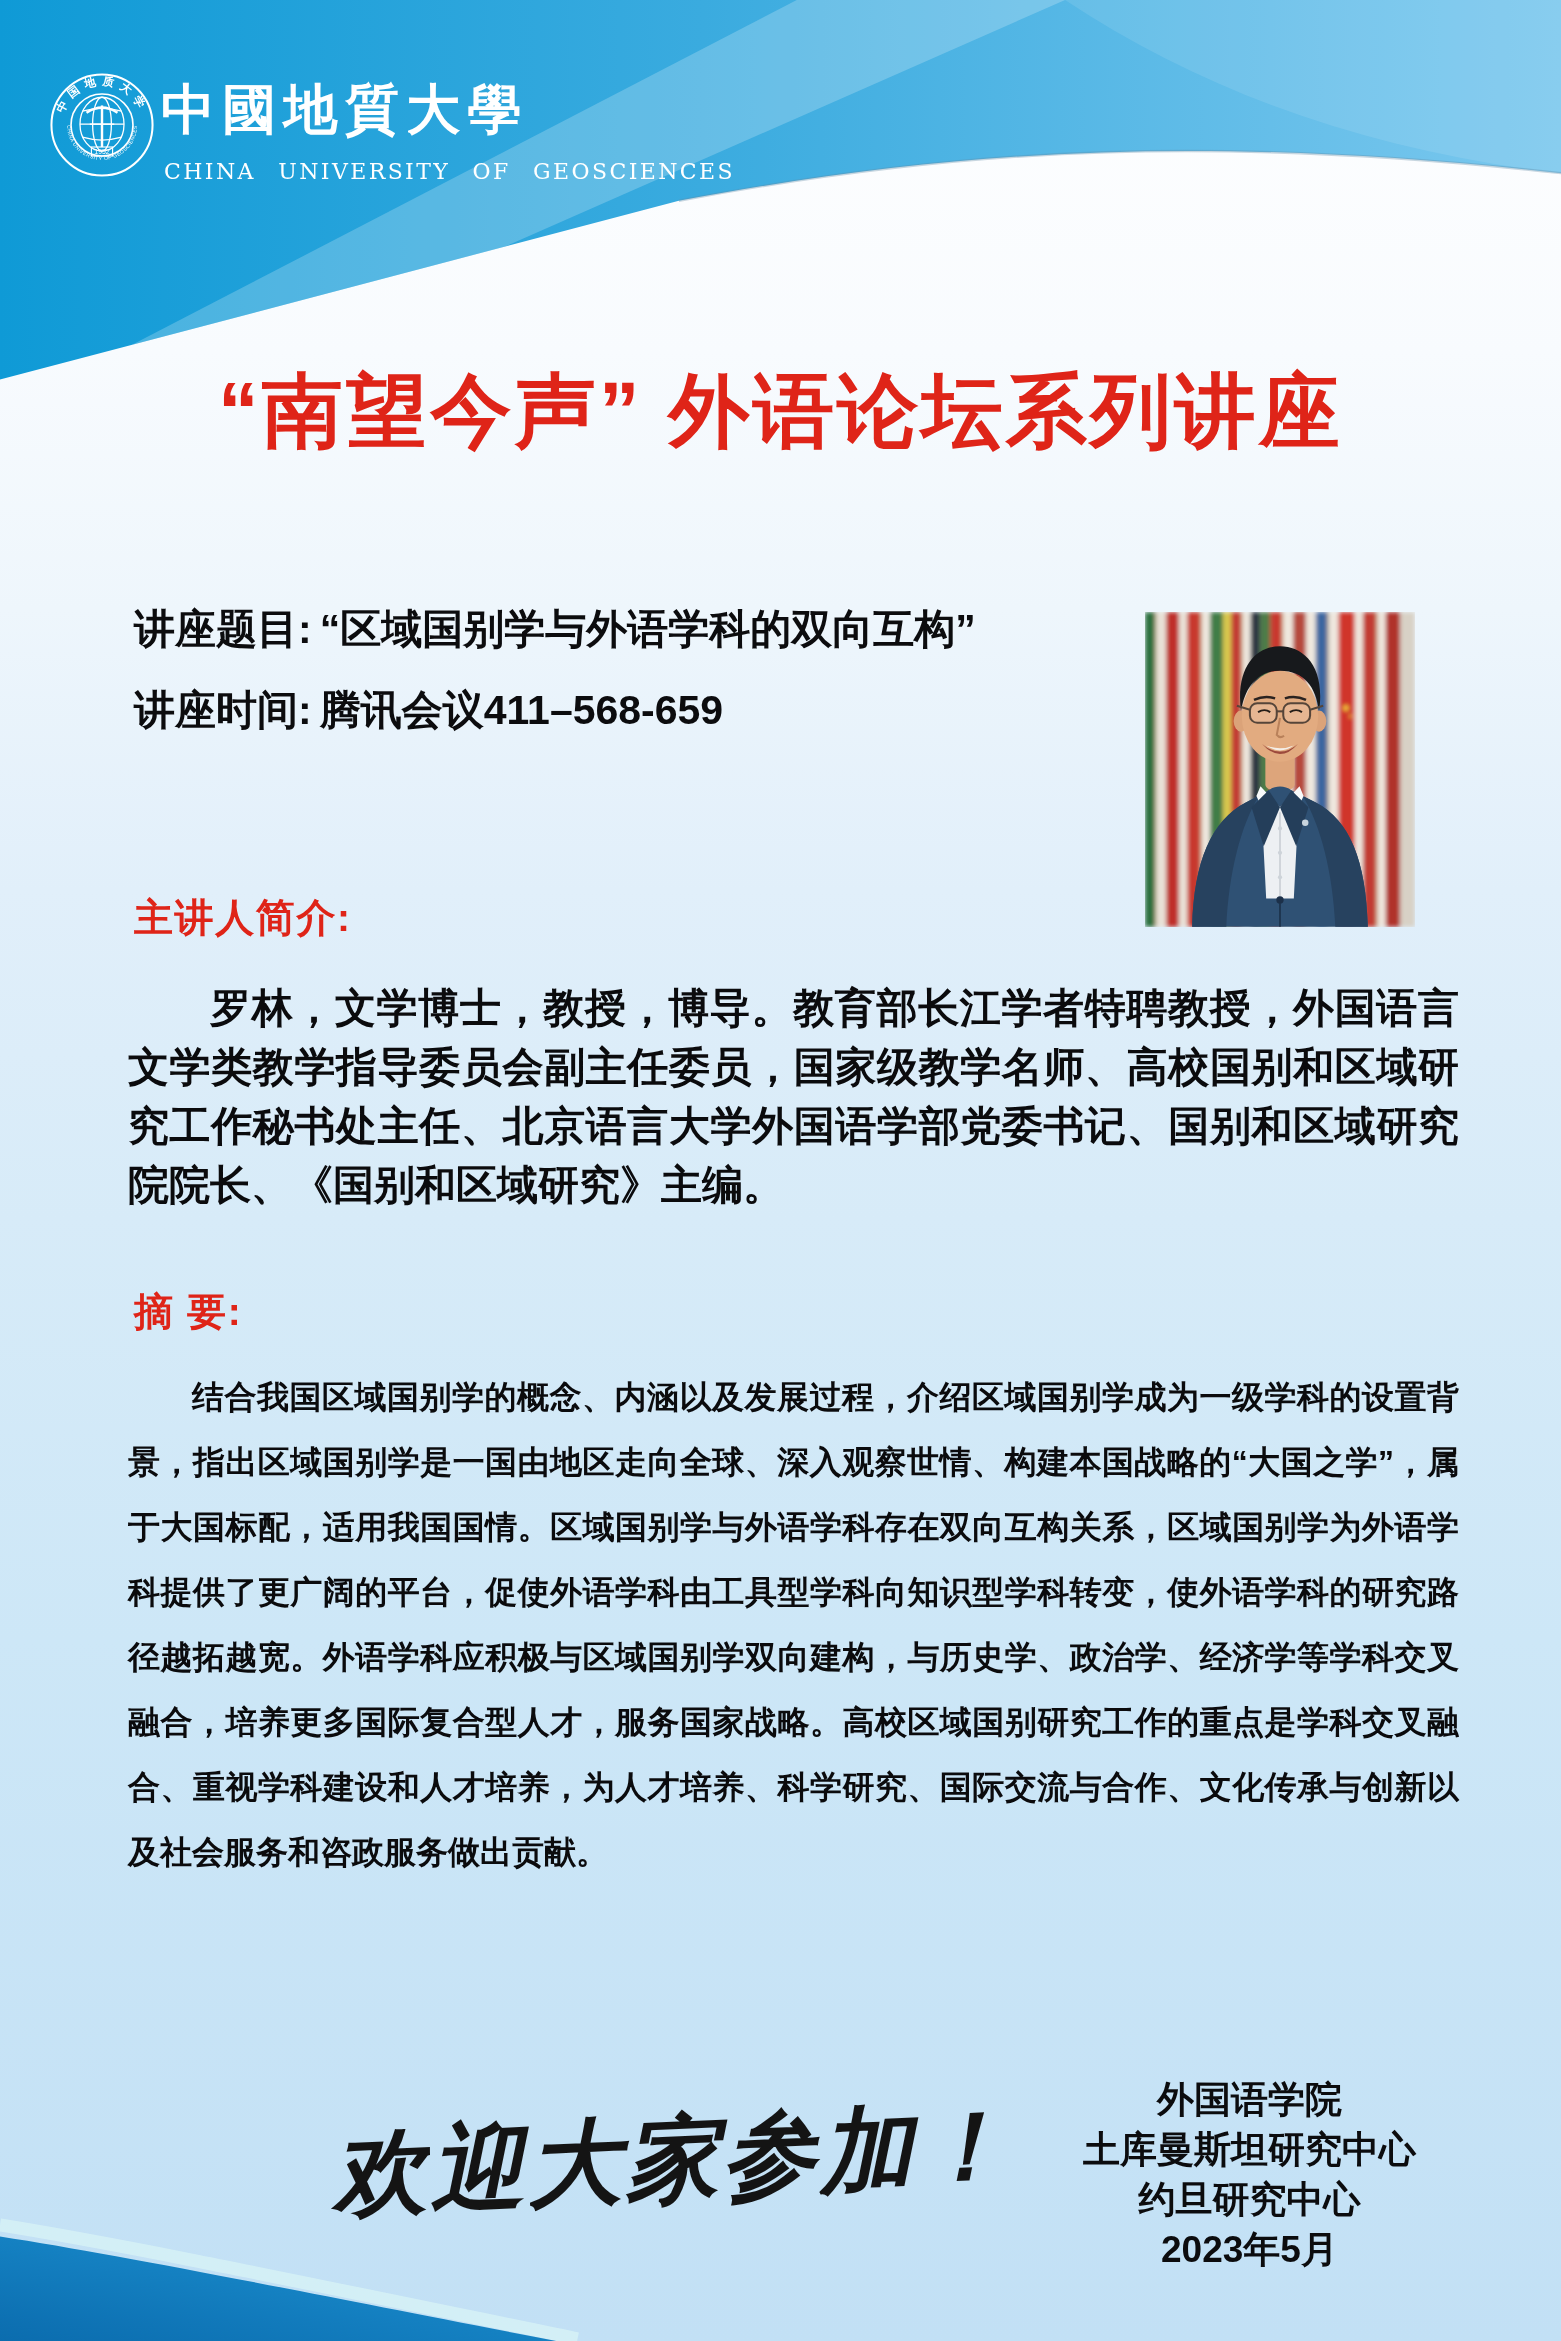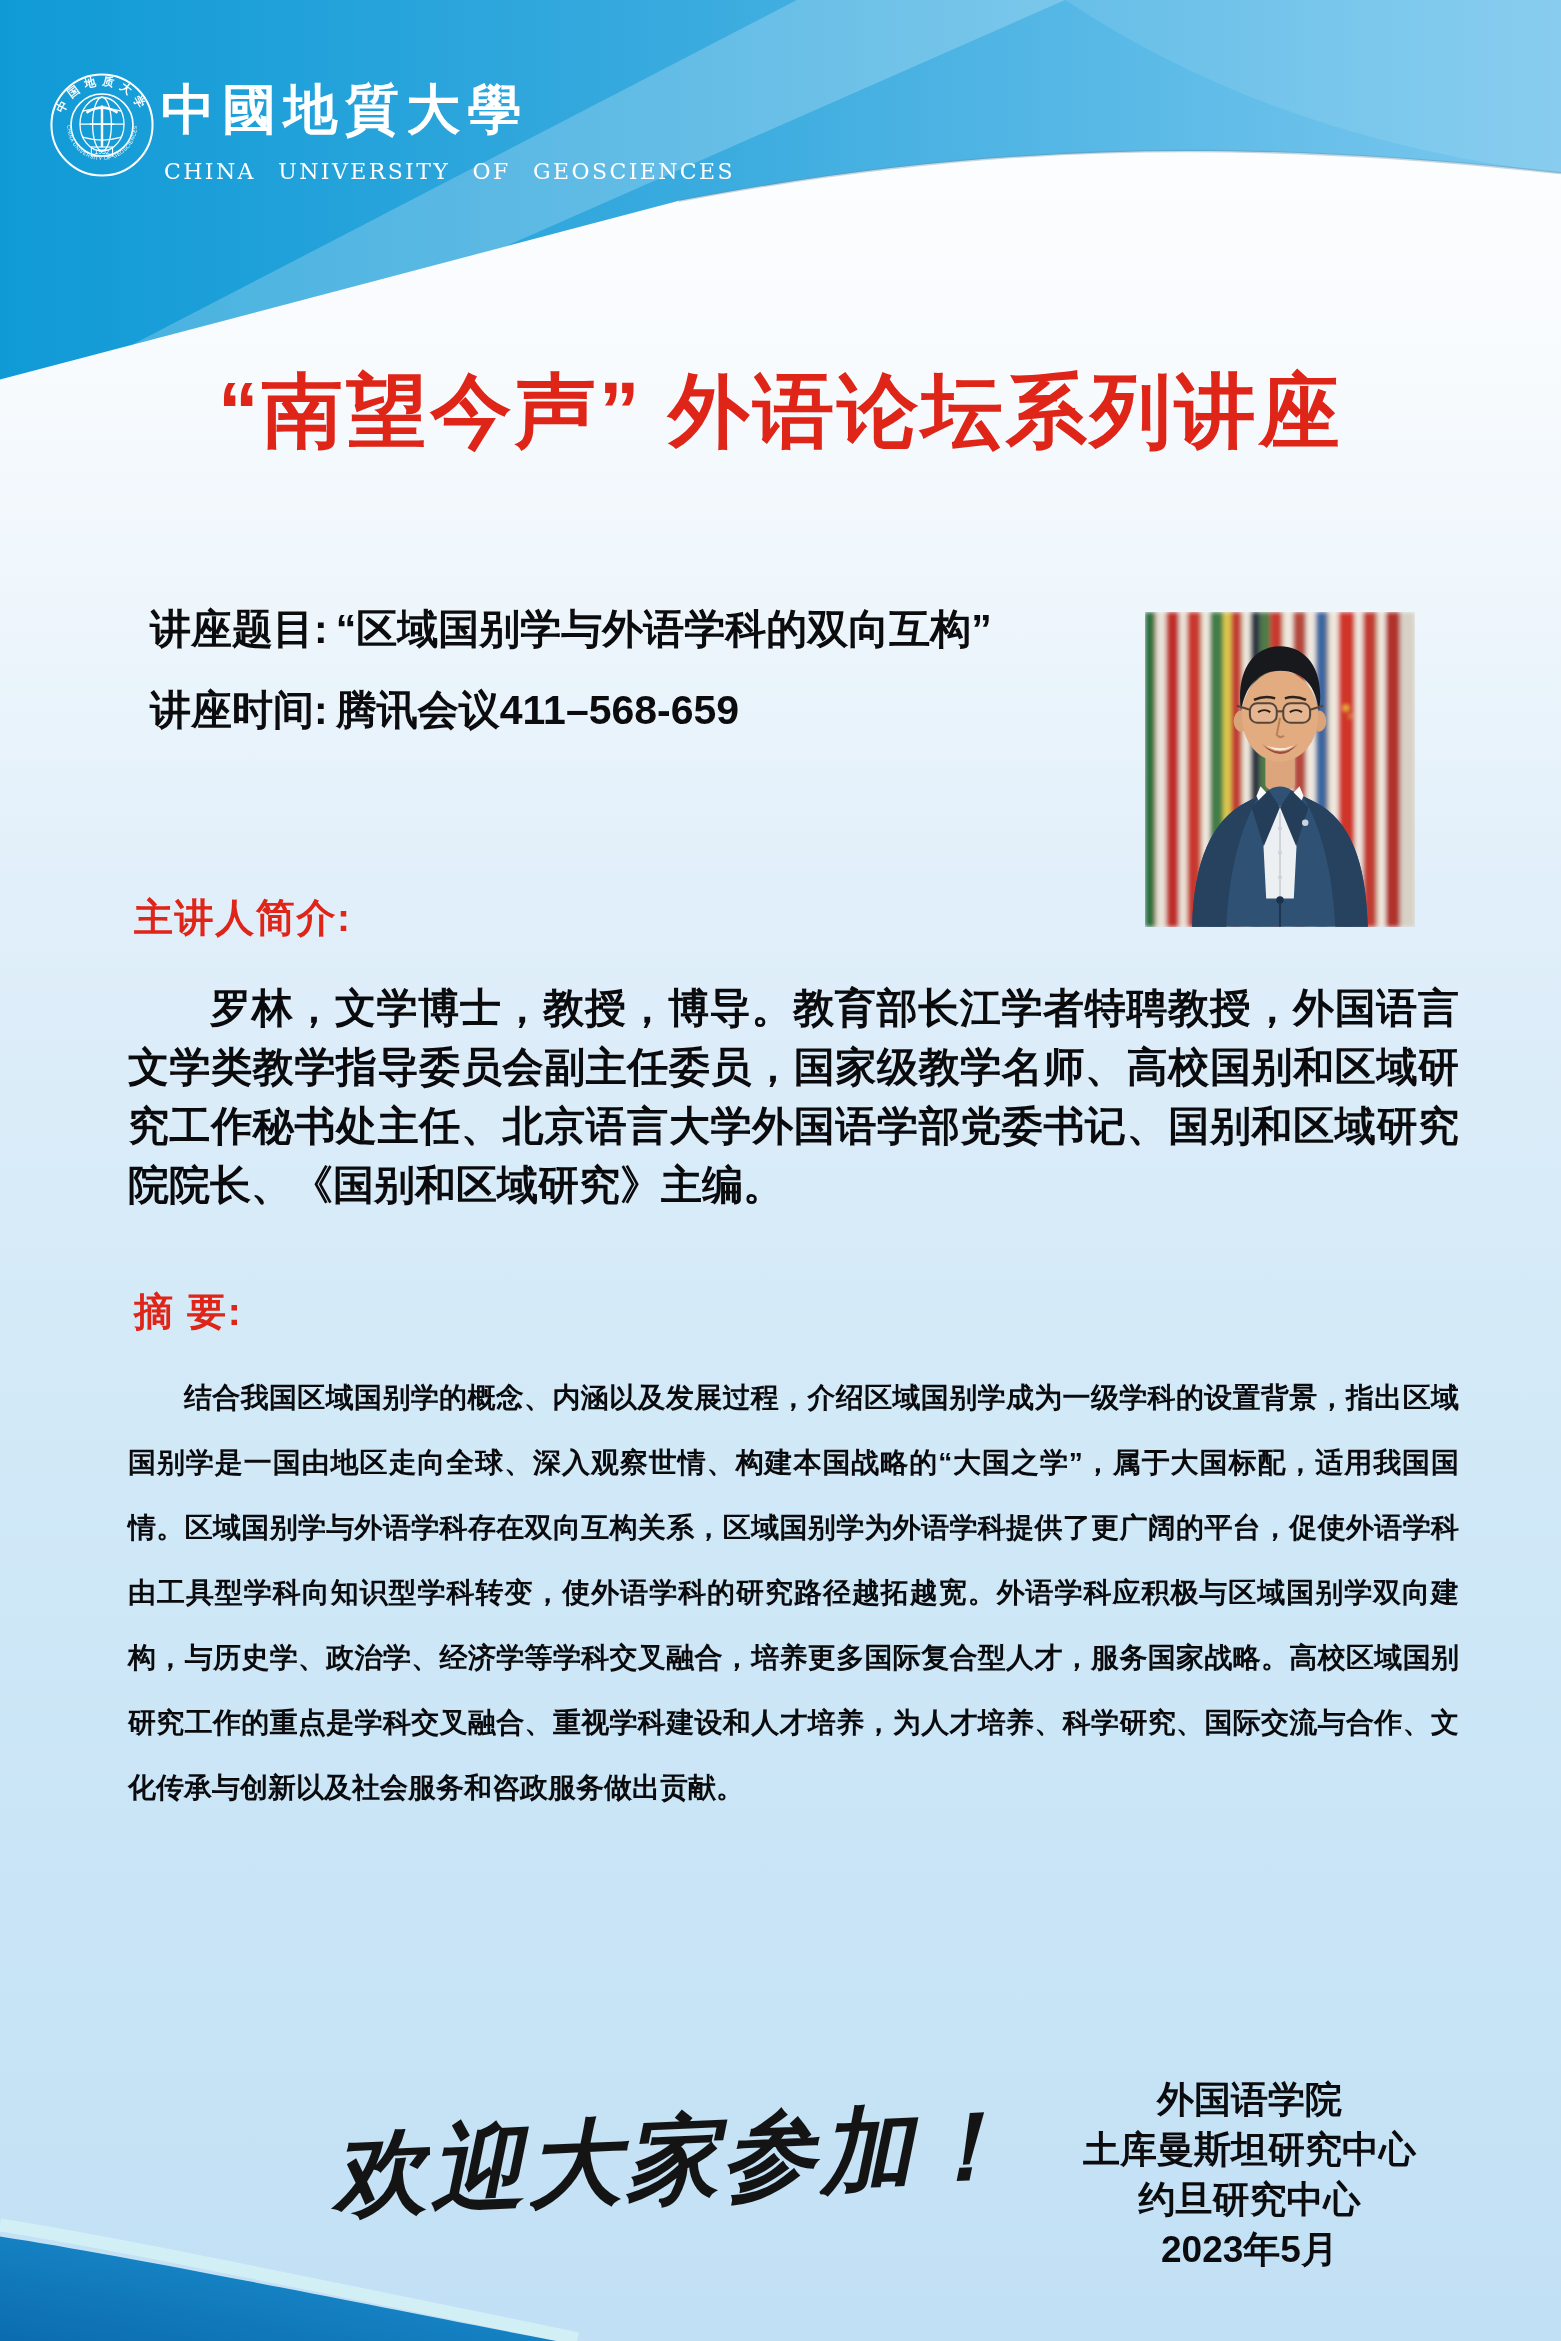--- a/index.html
+++ b/index.html
@@ -35,42 +35,42 @@
   }
   .title{
     position:absolute;left:0;top:362px;width:1561px;margin:0;
     text-align:center;
     font-size:81px;line-height:99px;font-weight:800;
     letter-spacing:3.3px;color:#df2418;white-space:nowrap;
   }
   .details{position:absolute;left:134px;top:608px;}
   .detail-row{
     font-size:41px;line-height:42px;font-weight:700;color:#0c0c0e;
-    margin-bottom:39px;white-space:nowrap;margin-left:16px;
+    margin-bottom:39px;white-space:nowrap;
   }
   .detail-row .d-label{margin-right:8.1px;}
   .photo{
     position:absolute;left:1145px;top:612px;width:270px;height:315px;
     overflow:hidden;
   }
   .photo svg{display:block;width:270px;height:315px;}
   .h-red{
     position:absolute;margin:0;
     font-size:39px;line-height:44px;font-weight:800;
     color:#df2418;letter-spacing:1.6px;white-space:nowrap;
   }
   .h-intro{left:134px;top:896px;text-align:right;}
   .h-abs{left:134px;top:1290px;}
   .para{
     position:absolute;left:128px;width:1331px;margin:0;
     font-weight:700;color:#0b0b0d;
     text-align:justify;text-indent:2em;
   }
   .bio{top:979px;font-size:41px;line-height:59px;}
-  .abstract{top:1365px;font-size:28px;line-height:65px;}
+  .abstract{top:1365px;font-size:32px;line-height:65px;}
   .welcome{
     position:absolute;left:332px;top:2098px;
     font-family:"DejaVu Serif",serif;
     font-style:italic;font-weight:700;
     font-size:94px;line-height:122px;color:#141414;
     letter-spacing:3.3px;white-space:nowrap;
     transform:rotate(-2.5deg);
   }
   .credits{
     position:absolute;right:145px;top:2075px;

